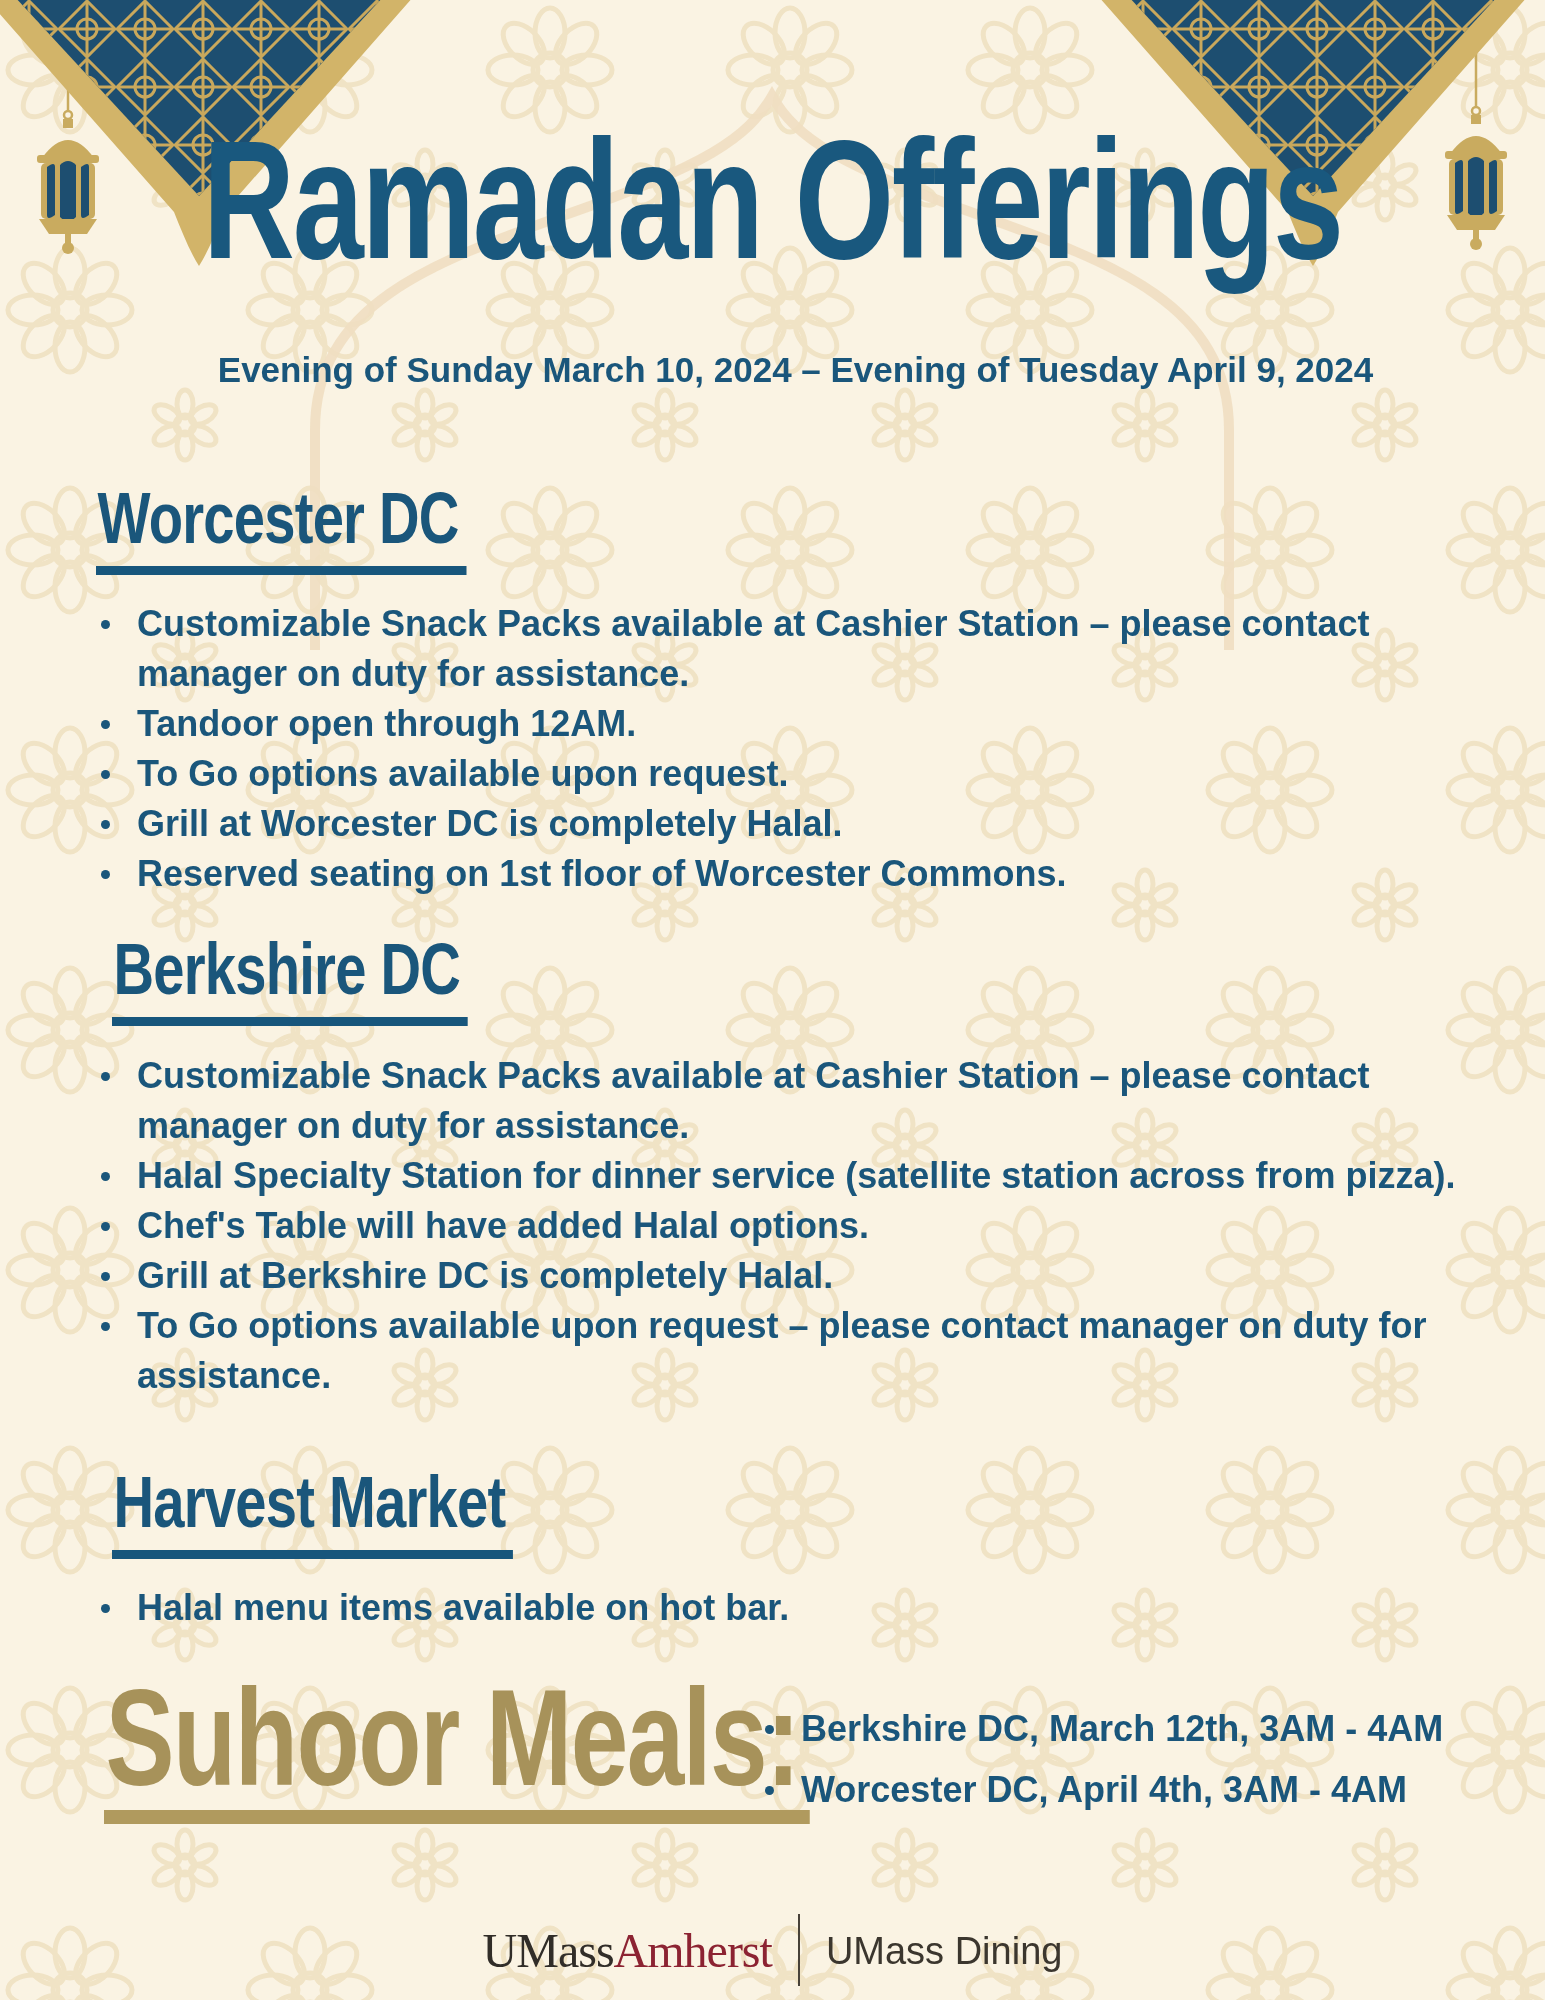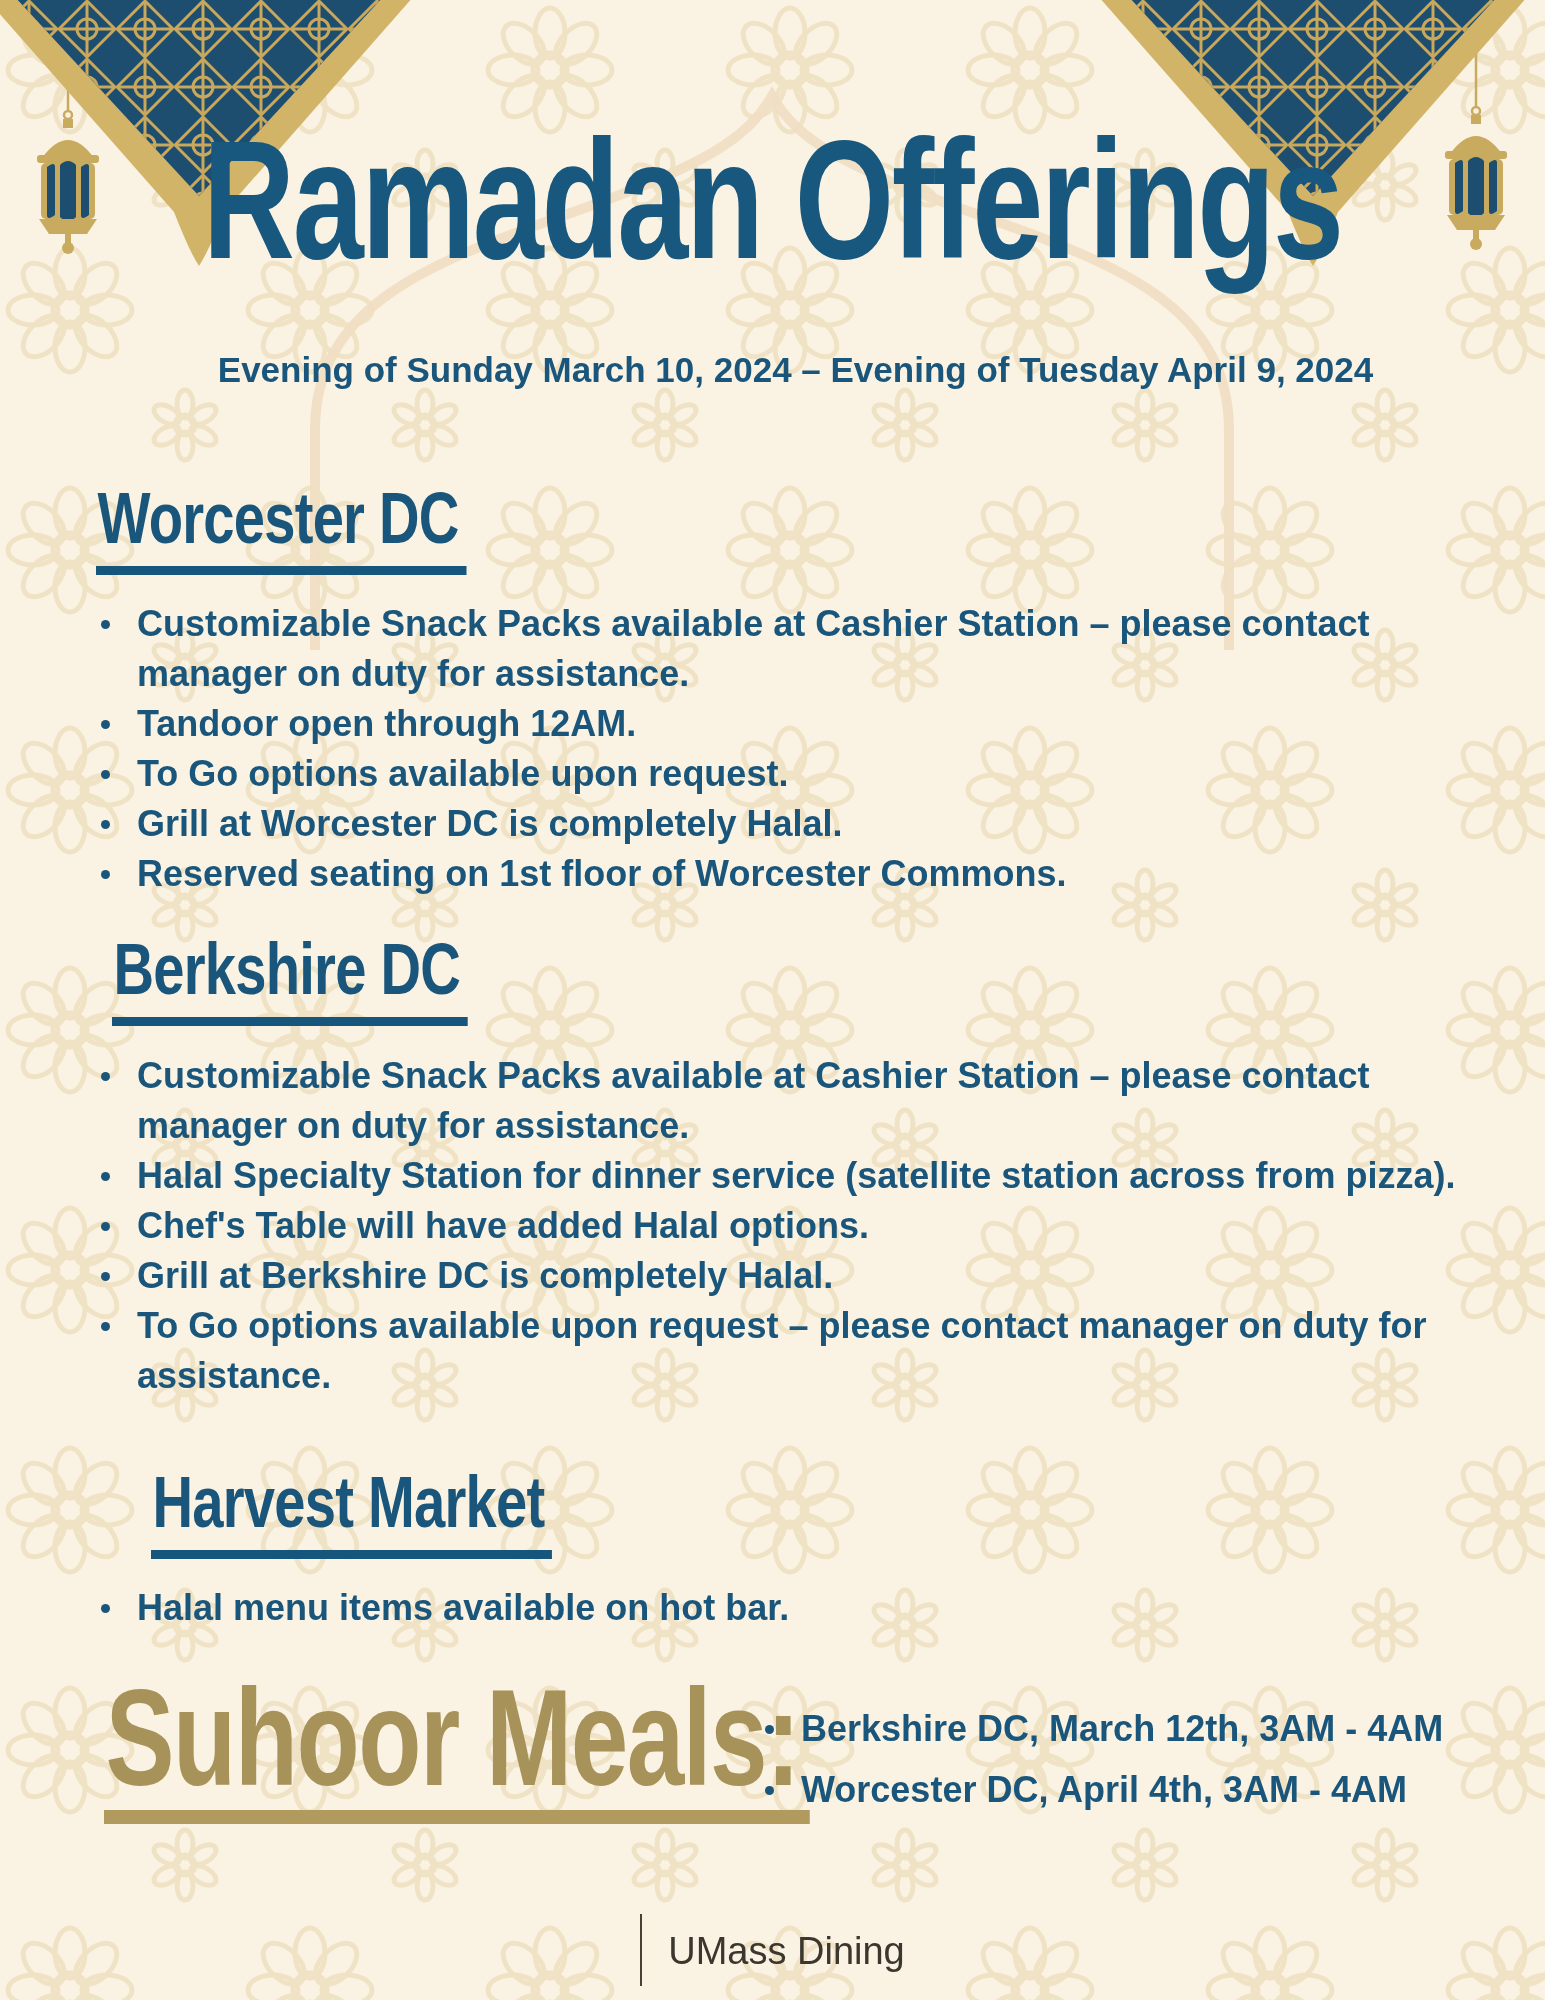--- a/index.html
+++ b/index.html
@@ -25,21 +25,21 @@
   }
 
   .sec-heading {
     display:inline-block; font-size:72px; font-weight:bold; line-height:1.0;
     color:#1A567B; letter-spacing:-1px; white-space:nowrap;
     border-bottom:9px solid #17567C; padding:0 10px 12px 2px;
     transform:scaleX(0.78); transform-origin:left center;
   }
   .h-worcester { left:96px; top:482px; }
   .h-berkshire { left:112px; top:933px; }
-  .h-harvest   { left:112px; top:1466px;margin-left:39px; }
+  .h-harvest   { left:112px; top:1466px; }
 
   ul.bullets { list-style:none; margin:3px; padding:0; }
   .ul-worcester { left:84px; top:596px;  width:1440px; }
   .ul-berkshire { left:84px; top:1048px; width:1440px; }
   .ul-harvest   { left:84px; top:1580px; width:1440px; }
   li.bullet {
     position:relative; padding-left:50px; font-size:36px; font-weight:bold;
     line-height:50px; color:#1A567B;
   }
   li.bullet .dot {
@@ -211,17 +211,18 @@
       <span class="dot"></span>
       <span>Berkshire DC, March 12th, 3AM - 4AM</span>
     </li>
     <li class="bullet">
       <span class="dot"></span>
       <span>Worcester DC, April 4th, 3AM - 4AM</span>
     </li>
   </ul>
 
   <div class="layer footer">
+    <span class="brand"><span class="u">UMass</span><span class="a">Amherst</span></span>
     <span class="footer-divider"></span>
     <span class="dining">UMass Dining</span>
   </div>
 
 </div>
 
 </body></html>

